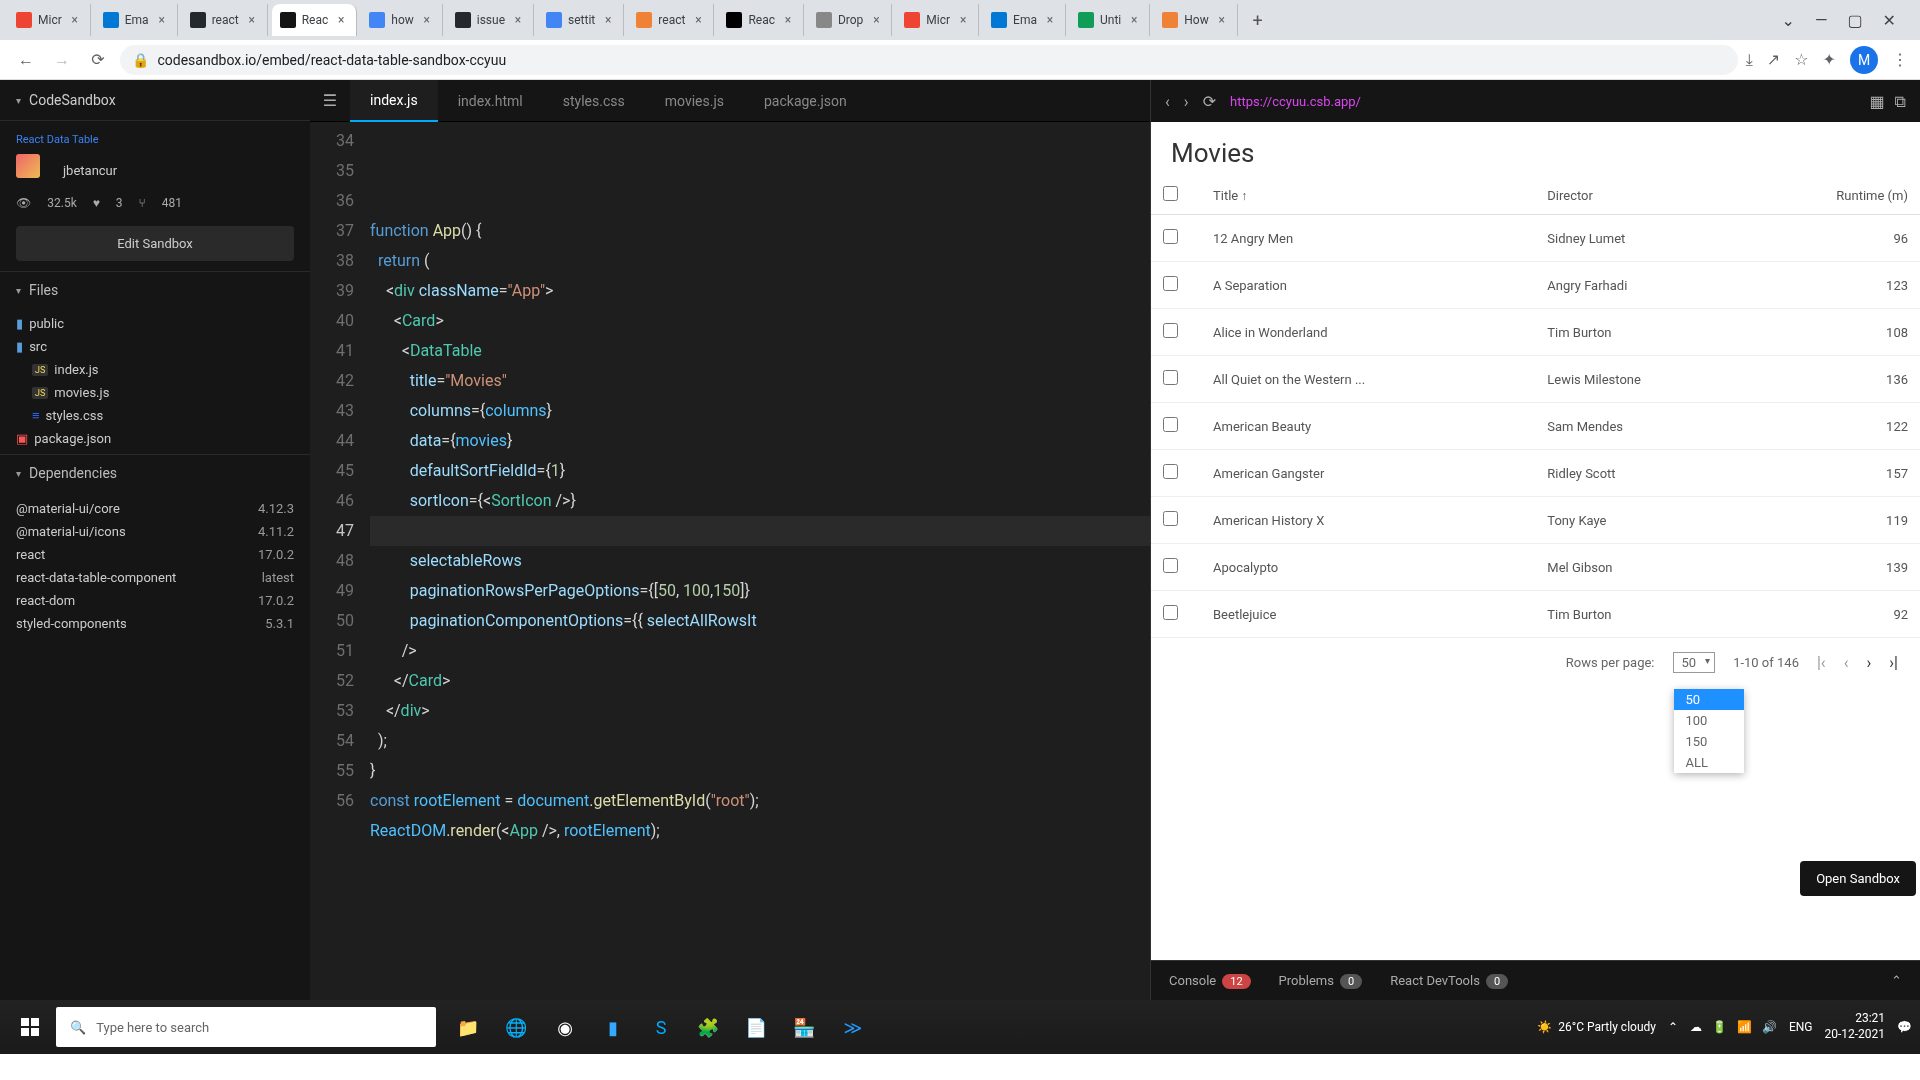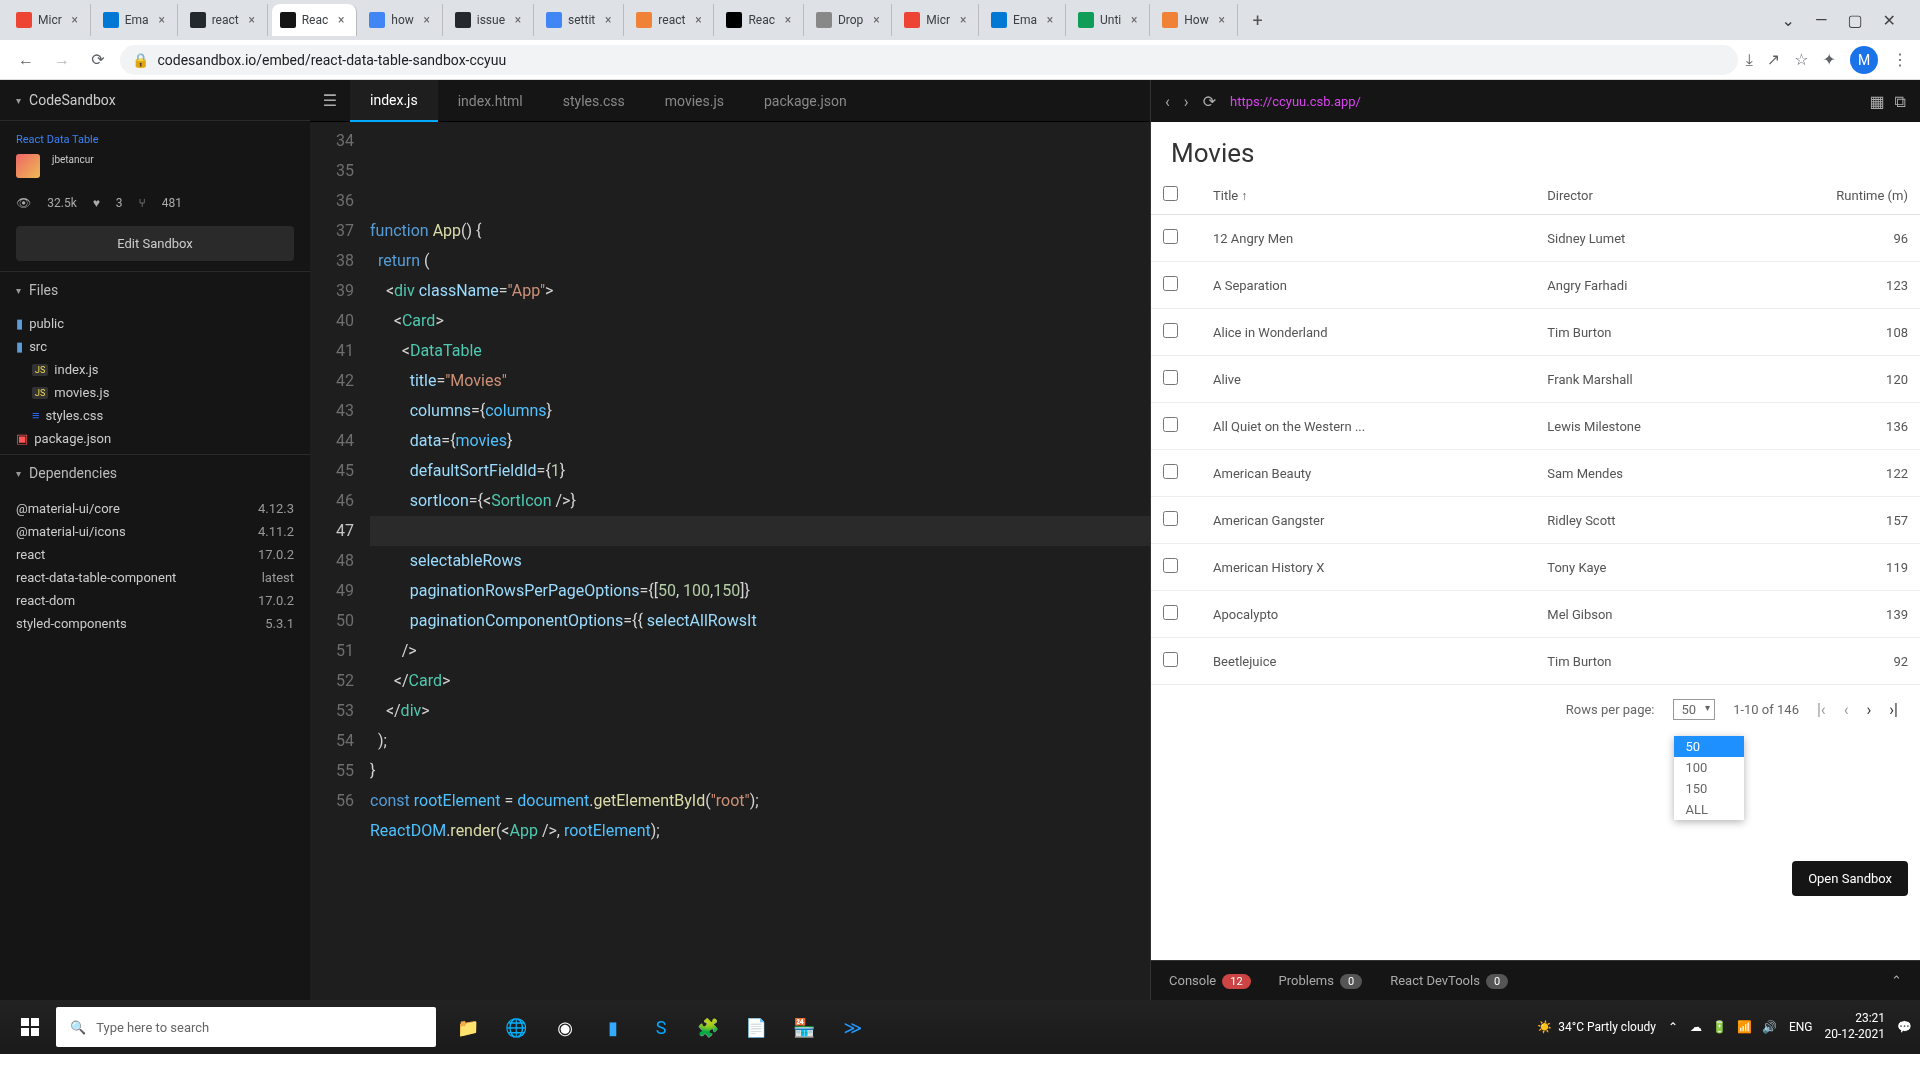--- a/index.html
+++ b/index.html
@@ -17,21 +17,21 @@
 .url-box{flex:1;height:30px;display:flex;align-items:center;padding:0 12px;gap:8px;background:#f1f3f4;border-radius:15px;font-size:14px;color:#202124}
 .lock{color:#5f6368}
 .addr-icons{display:flex;gap:14px;align-items:center;color:#5f6368}
 .avatar{width:28px;height:28px;border-radius:50%;background:#1a73e8;color:#fff;display:flex;align-items:center;justify-content:center;font-size:14px}
 .main{height:920px;display:flex;background:#151515}
 .sidebar{width:310px;background:#151515;color:#ccc;display:flex;flex-direction:column;font-size:14px}
 .sb-header{padding:12px 16px;border-bottom:1px solid #2a2a2a;display:flex;align-items:center;gap:8px}
 .sb-arrow{color:#999;font-size:10px}
 .sb-project{padding:12px 16px}
 .sb-title{font-size:11px;color:#3b82f6;margin-bottom:8px}
-.sb-user{display:flex;align-items:flex-start;gap:12px;font-size:10px}
+.sb-user{display:flex;align-items:flex-end;gap:23px;font-size:13px}
 .sb-avatar{width:24px;height:24px;border-radius:3px;background:linear-gradient(135deg,#e66,#eb5)}
 .sb-stats{display:flex;gap:16px;padding:6px 16px;font-size:12px;color:#aaa;align-items:center}
 .sb-edit{margin:10px 16px;padding:10px;background:#2a2a2a;text-align:center;border-radius:4px;cursor:pointer;font-size:13px}
 .sb-section{padding:10px 16px;display:flex;align-items:center;gap:8px;color:#bbb;border-top:1px solid #2a2a2a;cursor:pointer}
 .sb-tree{padding:4px 0}
 .sb-item{padding:4px 16px;display:flex;align-items:center;gap:6px;font-size:13px;cursor:pointer}
 .sb-item.indent{padding-left:32px}
 .sb-folder{color:#5b9dd9}
 .sb-js{color:#f0db4f;font-size:9px;background:#333;padding:1px 3px;border-radius:2px}
 .sb-css{color:#2965f1}
@@ -71,21 +71,21 @@
 .dtc-dir{flex:1.5}
 .dtc-rt{width:110px;text-align:right}
 .sort-icon{font-size:12px;margin-left:3px}
 .paging{display:flex;align-items:center;justify-content:flex-end;gap:18px;padding:14px 22px;font-size:13px;color:#666;position:relative}
 .rpp-sel{border:1px solid #999;padding:2px 18px 2px 8px;position:relative;cursor:pointer;background:#fff}
 .rpp-sel::after{content:"▾";position:absolute;right:4px;top:2px;font-size:10px}
 .pg-btn{color:#999;cursor:pointer;font-size:16px}
 .dropdown{position:absolute;top:36px;left:0;background:#fff;box-shadow:0 2px 8px rgba(0,0,0,.3);min-width:70px;z-index:10}
 .dd-opt{padding:3px 12px;font-size:13px;cursor:pointer}
 .dd-opt.sel{background:#1e90ff;color:#fff}
-.open-sandbox{position:absolute;bottom:64px;right:12px;background:#151515;color:#fff;padding:10px 16px;font-size:13px;border-radius:4px;cursor:pointer}
+.open-sandbox{position:absolute;bottom:64px;right:4px;background:#151515;color:#fff;padding:10px 16px;font-size:13px;border-radius:4px;cursor:pointer}
 .console-bar{height:40px;background:#151515;display:flex;align-items:center;gap:28px;padding:0 18px;font-size:13px;color:#aaa;border-top:1px solid #333}
 .badge{background:#c44;color:#fff;border-radius:9px;padding:1px 8px;font-size:11px;margin-left:6px}
 .badge.gray{background:#555}
 .console-bar .up{margin-left:auto;cursor:pointer}
 .taskbar{height:54px;background:linear-gradient(#222,#1a1a1a);display:flex;align-items:center;padding:0 8px;gap:4px;color:#fff;font-size:13px}
 .tb-start{width:44px;height:40px;display:flex;align-items:center;justify-content:center}
 .tb-search{flex:0 0 380px;height:40px;background:#fff;display:flex;align-items:center;gap:10px;padding:0 14px;color:#666;border-radius:2px}
 .tb-icons{display:flex;gap:6px;margin-left:8px}
 .tb-icon{width:42px;height:40px;display:flex;align-items:center;justify-content:center;cursor:pointer;font-size:18px}
 .tb-right{margin-left:auto;display:flex;align-items:center;gap:12px;font-size:12px}
@@ -357,26 +357,20 @@
               <div class="dtc-rt">123</div>
             </div>
             <div class="dtr">
               <div class="dtc-cb"><input type="checkbox" style=""></div>
               <div class="dtc-title">Alice in Wonderland</div>
               <div class="dtc-dir">Tim Burton</div>
               <div class="dtc-rt">108</div>
             </div>
             <div class="dtr">
               <div class="dtc-cb"><input type="checkbox" style=""></div>
-              <div class="dtc-title">Alive</div>
-              <div class="dtc-dir">Frank Marshall</div>
-              <div class="dtc-rt">120</div>
-            </div>
-            <div class="dtr">
-              <div class="dtc-cb"><input type="checkbox" style=""></div>
               <div class="dtc-title">All Quiet on the Western ...</div>
               <div class="dtc-dir">Lewis Milestone</div>
               <div class="dtc-rt">136</div>
             </div>
             <div class="dtr">
               <div class="dtc-cb"><input type="checkbox" style=""></div>
               <div class="dtc-title">American Beauty</div>
               <div class="dtc-dir">Sam Mendes</div>
               <div class="dtc-rt">122</div>
             </div>
@@ -454,21 +448,21 @@
     <span class="tb-icon" style="color:#3af">▮</span>
     <span class="tb-icon" style="color:#0af">S</span>
     <span class="tb-icon">🧩</span>
     <span class="tb-icon">📄</span>
     <span class="tb-icon">🏪</span>
     <span class="tb-icon" style="color:#29f">≫</span>
   </div>
   <div class="tb-right">
     <div class="tb-weather">
       <span>☀️</span>
-      <span>34°C  Partly cloudy</span>
+      <span>26°C  Partly cloudy</span>
     </div>
     <span>⌃</span>
     <div class="tb-tray">
       <span>☁</span>
       <span>🔋</span>
       <span>📶</span>
       <span>🔊</span>
     </div>
     <span>ENG</span>
     <div class="tb-clock">

